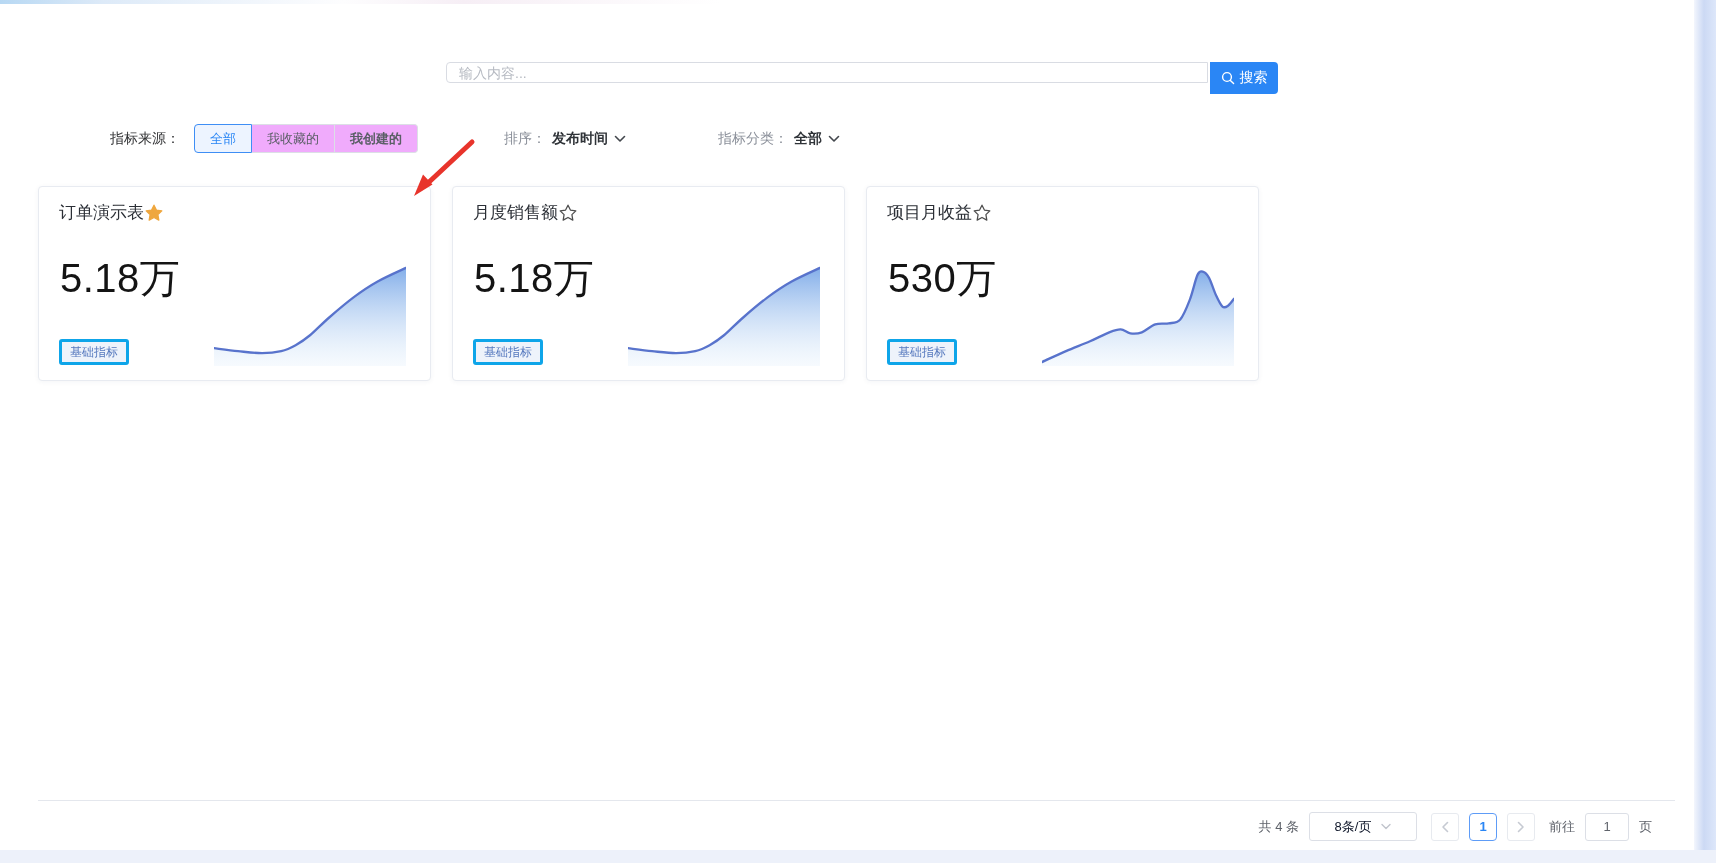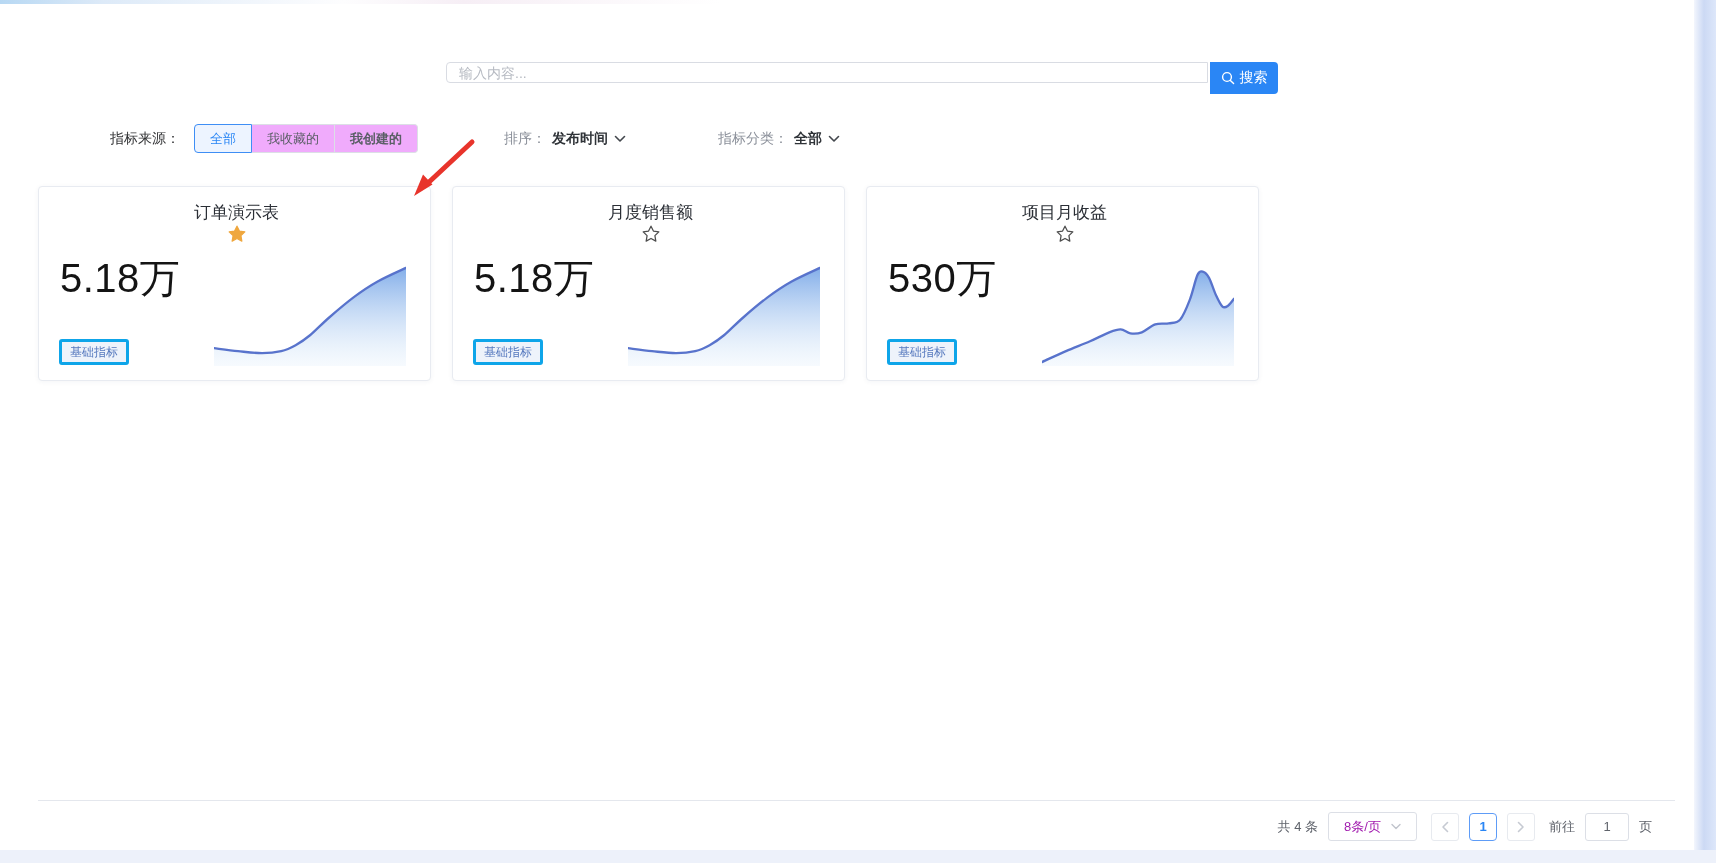--- a/index.html
+++ b/index.html
@@ -38,37 +38,37 @@
   .drop-group{display:flex;align-items:center;gap:6px;}
   .sort-group{margin-left:86px;} .cat-group{margin-left:92px;}
   .drop-label{color:var(--gray-text);}
   .drop-btn{display:flex;align-items:center;gap:6px;background:none;border:none;cursor:pointer;
     font-size:14px;font-weight:600;color:#2f3338;font-family:inherit;}
 
   
   .cards-row{position:absolute;left:38px;top:186px;display:flex;gap:21px;}
   .card{position:relative;width:393px;height:195px;background:#fff;border:1px solid #e8ebf1;
     border-radius:4px;box-shadow:0 1px 5px rgba(30,50,90,.05);}
-  .card-head{position:absolute;left:20px;right:16px;top:14px;display:flex;align-items:center;flex-direction:column;}
+  .card-head{position:absolute;left:20px;right:16px;top:14px;display:flex;align-items:center;}
   .card-title{font-size:17px;color:#2b2f36;}
   .card-star{display:flex;cursor:pointer;}
   .card-value{position:absolute;left:21px;top:64px;font-size:40px;font-weight:500;color:#141414;letter-spacing:.5px;}
   .card-tag{position:absolute;left:20px;bottom:15px;font-size:12px;color:#5578be;background:#eef3fb;
     border:3px solid #0ea5e9;border-radius:3px;padding:4px 8px;line-height:1;}
   .card-spark{position:absolute;right:24px;bottom:14px;width:192px;height:104px;}
 
   
   .arrow-annotation{position:absolute;left:402px;top:136px;pointer-events:none;}
 
   
   .footer-divider{position:absolute;left:38px;top:800px;width:1637px;height:1px;background:#e4e7ed;}
   .pagination{position:absolute;top:812px;right:64px;display:flex;align-items:center;gap:10px;
     font-size:13px;color:#5f636b;}
-  .page-size-select{width:89px;height:29px;border:1px solid var(--border);border-radius:3px;background:#fff;
-    display:flex;align-items:center;justify-content:center;gap:10px;cursor:pointer;color:#a21caf;}
+  .page-size-select{width:108px;height:29px;border:1px solid var(--border);border-radius:3px;background:#fff;
+    display:flex;align-items:center;justify-content:center;gap:10px;cursor:pointer;color:#0f172a;}
   .nav-btn{width:28px;height:28px;border:1px solid #e7eaef;border-radius:3px;background:#fff;
     display:flex;align-items:center;justify-content:center;cursor:default;}
   .page-btn{width:28px;height:28px;border:1px solid #5e9cf7;border-radius:4px;background:#fff;
     color:#2a86f5;font-weight:600;font-size:13px;display:flex;align-items:center;justify-content:center;cursor:pointer;font-family:inherit;}
   .goto-input{width:44px;height:28px;border:1px solid var(--border);border-radius:3px;text-align:center;
     font-size:13px;color:#5f636b;outline:none;font-family:inherit;}
   .gap-l{margin-left:4px;}
 </style>
 </head>
 <body>

